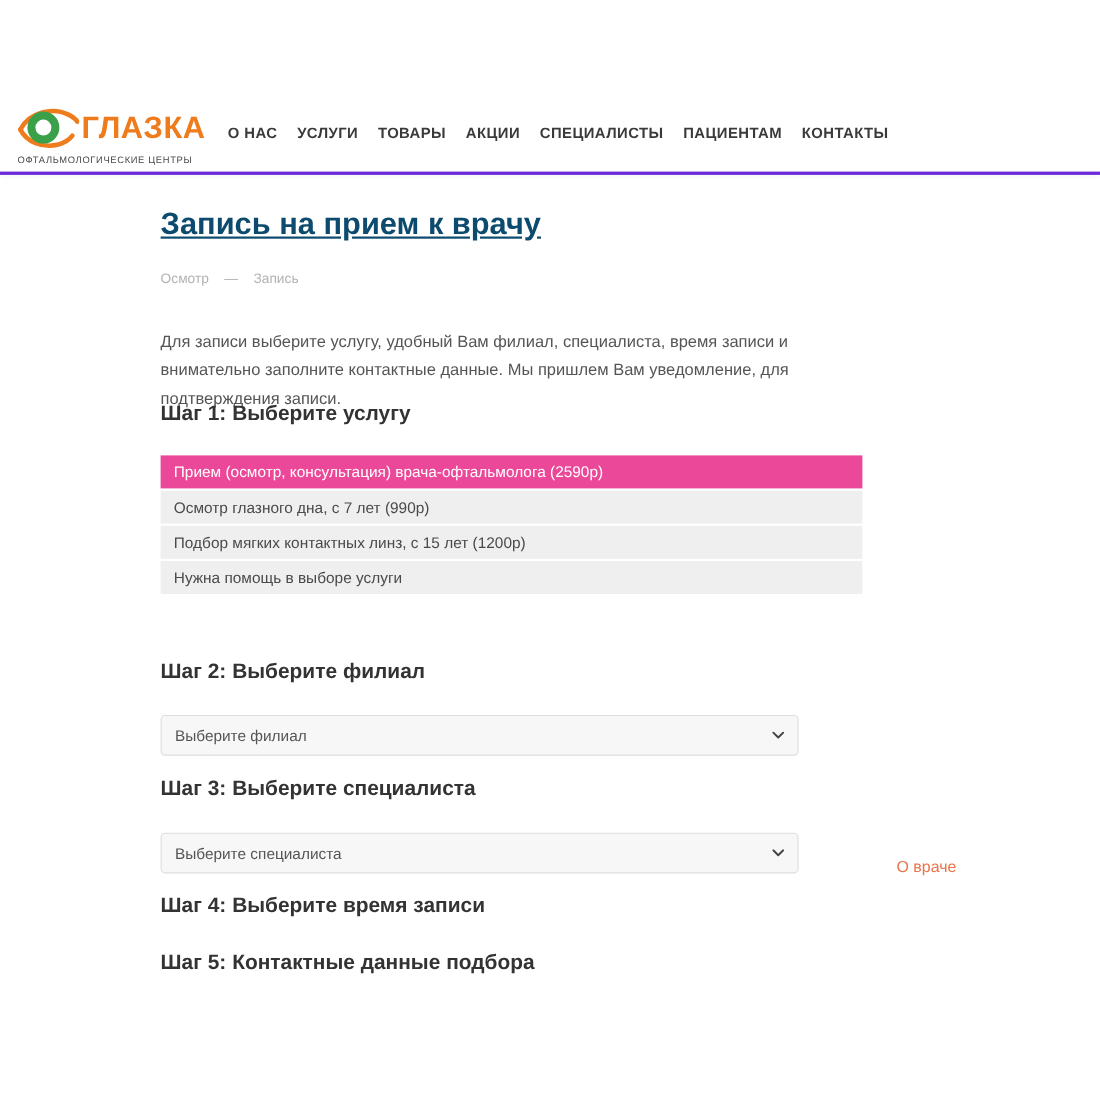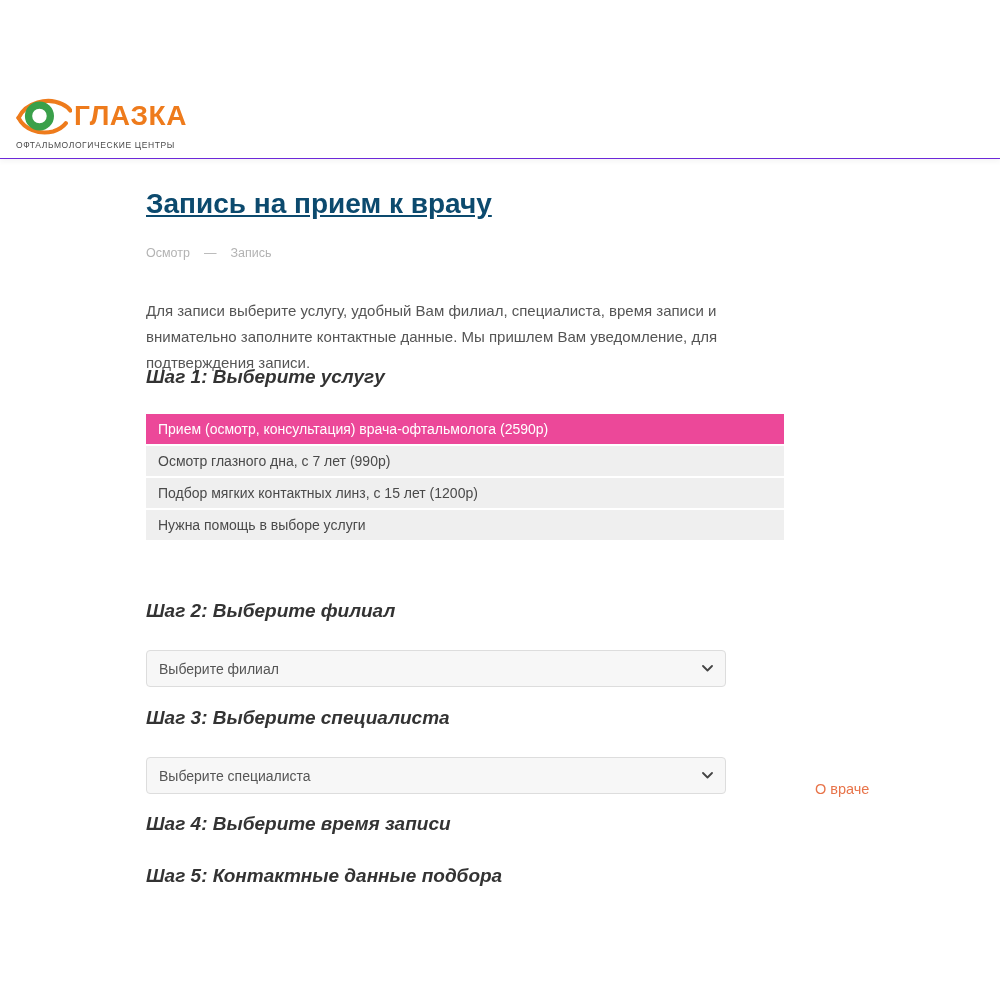--- a/index.html
+++ b/index.html
@@ -6,21 +6,21 @@
   html,body { background:#fff; }
   body { font-family:"Liberation Sans","DejaVu Sans",sans-serif; }
   .page {
     position:relative; width:1000px; height:1000px; margin:0 auto;
     background:#fff; overflow:hidden;
   }
 
   
   .site-header {
     position:absolute; top:0; left:0; right:0; height:159px;
-    background:#fff; border-bottom:1px solid #6d28d9;
+    background:#fff; border-bottom:3px solid #6d28d9;
     box-shadow:0 3px 5px rgba(0,0,0,0.04);
     text-decoration:underline;
   }
   .logo {
     position:absolute; left:16px; top:96px; cursor:pointer;
   }
   .logo-row { display:flex; align-items:center; }
   .logo-eye { width:56px; height:40px; display:block; }
   .brand-name {
     font-size:28px; font-weight:bold; color:#ee7b1c;
@@ -49,21 +49,21 @@
     font-size:12.5px; color:#b3b3b3; display:flex; gap:14px; align-items:center;
   }
   .breadcrumb .crumb-link { cursor:pointer; }
   .intro-text {
     position:absolute; top:298px; left:146px; width:640px;
     font-size:15px; color:#555; line-height:26px;
   }
 
   .step-heading {
     position:absolute; left:146px;
-    font-size:19px; font-weight:bold; color:#333;font-style:italic;
+    font-size:19px; font-weight:bold; color:#333;
   }
   .h-step1 { top:366px; }
   .h-step2 { top:600px;text-align:right; }
   .h-step3 { top:707px; }
   .h-step4 { top:813px; }
   .h-step5 { top:865px; }
 
   
   .service-list { position:absolute; top:414px; left:146px; width:638px; }
   .service-option {
@@ -109,20 +109,29 @@
 
             <circle cx="25" cy="22" r="12" fill="none" stroke="#3aa04a" stroke-width="8"></circle>
             <circle cx="25" cy="22" r="5.5" fill="#ffffff"></circle>
           </svg>
         </span>
         <span class="brand-name">ГЛАЗКА</span>
       </div>
       <div class="brand-tagline">ОФТАЛЬМОЛОГИЧЕСКИЕ ЦЕНТРЫ</div>
     </div>
 
+    <nav class="main-nav">
+      <a class="nav-item">О НАС</a>
+      <a class="nav-item">УСЛУГИ</a>
+      <a class="nav-item">ТОВАРЫ</a>
+      <a class="nav-item">АКЦИИ</a>
+      <a class="nav-item">СПЕЦИАЛИСТЫ</a>
+      <a class="nav-item">ПАЦИЕНТАМ</a>
+      <a class="nav-item">КОНТАКТЫ</a>
+    </nav>
   </header>
 
   <h1 class="page-title">Запись на прием к врачу</h1>
 
   <div class="breadcrumb">
     <span class="crumb-link">Осмотр</span>
     <span>—</span>
     <span>Запись</span>
   </div>
 

